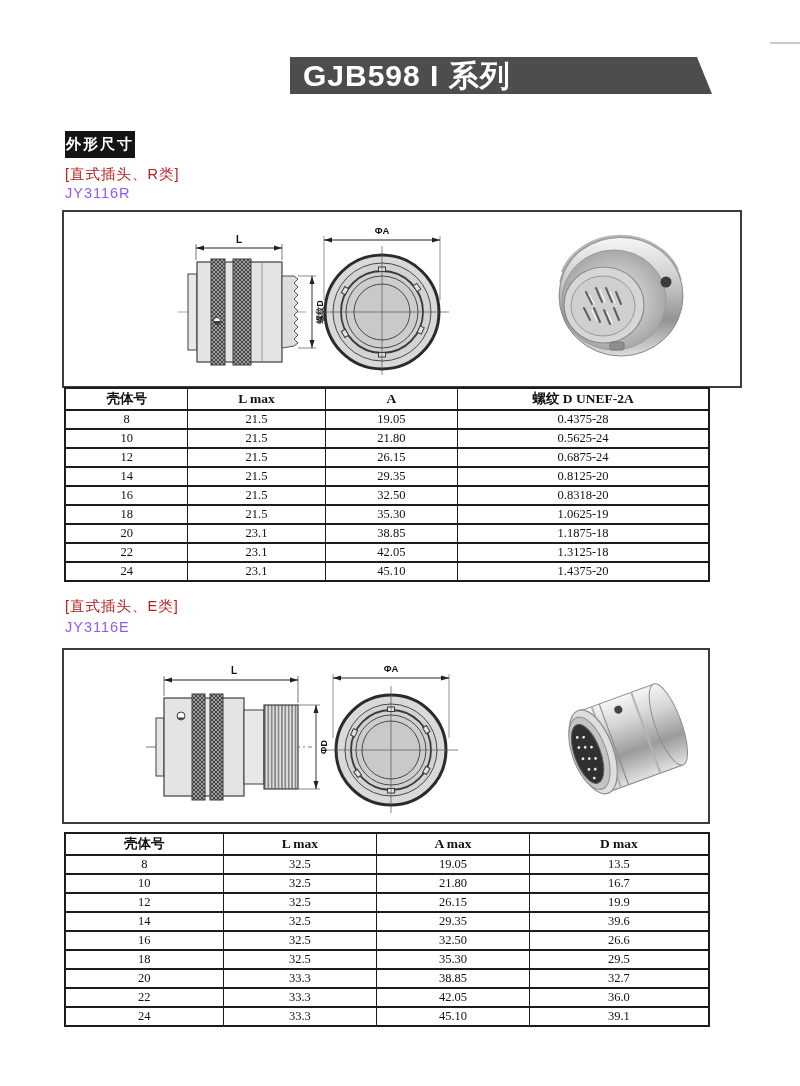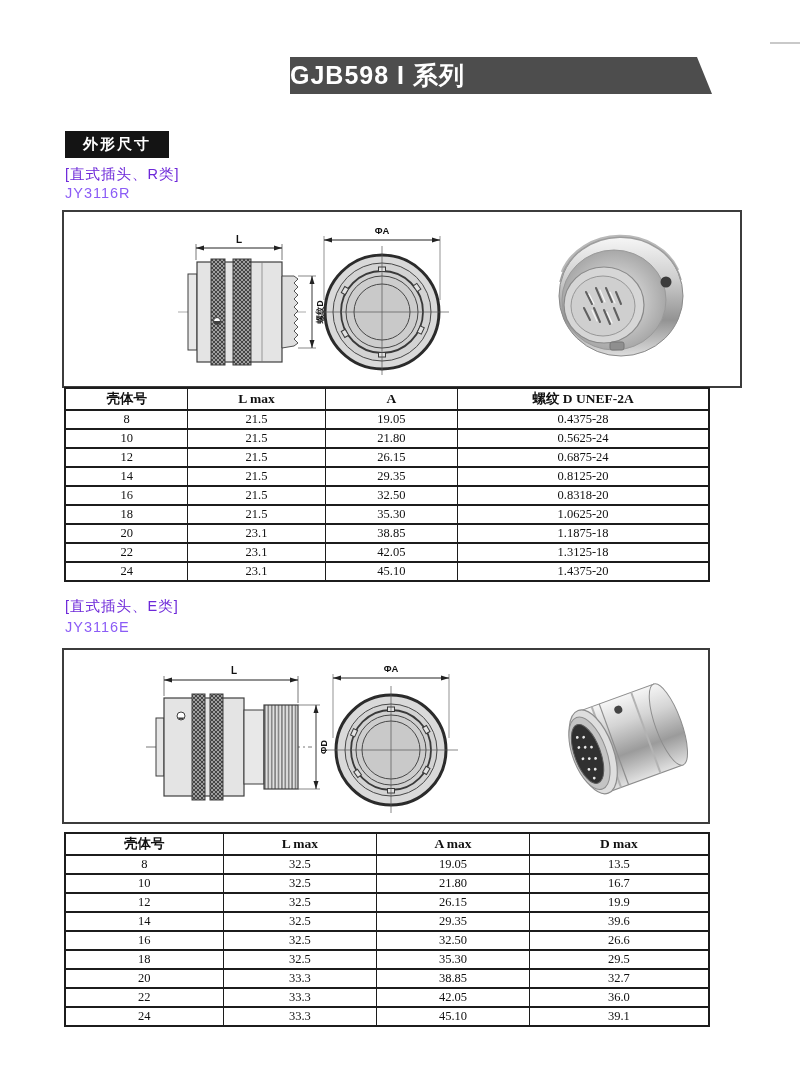--- a/index.html
+++ b/index.html
@@ -2,29 +2,29 @@
 <html><head>
 <meta charset="utf-8">
 <style>
   html,body{margin:0;padding:0;background:#e9e9e9;}
   .page{position:relative;width:800px;height:1086px;background:#ffffff;margin:0 auto;
         font-family:"Liberation Sans",sans-serif;color:#111;overflow:hidden;}
 
   
   .banner{position:absolute;left:290px;top:57px;width:422px;height:37px;background:#4d4d4d;
           clip-path:polygon(0 0,407px 0,422px 37px,0 37px);}
-  .banner-title{color:#ffffff;font-weight:bold;font-size:25px;line-height:37px;padding-left:0;
+  .banner-title{color:#ffffff;font-weight:bold;font-size:30px;line-height:37px;padding-left:13px;
                 letter-spacing:1px;font-family:"Liberation Sans",sans-serif;}
   .edge-line{position:absolute;left:770px;top:42px;width:30px;height:2px;background:#c9c9c9;}
 
   
   .section-label{position:absolute;left:65px;top:131px;background:#141414;color:#fff;
-                 font-size:15px;font-weight:bold;padding:4px 18px;letter-spacing:2px;}
-
-  .subtitle{position:absolute;left:65px;font-size:14.5px;color:#6d28d9;letter-spacing:1px;}
+                 font-size:15px;font-weight:bold;padding:4px 1px;letter-spacing:2px;}
+
+  .subtitle{position:absolute;left:65px;font-size:14.5px;color:#b91c1c;letter-spacing:1px;}
   .model{position:absolute;left:65px;font-size:14.5px;color:#8b5cf6;letter-spacing:1px;}
   .sub-r{top:165px}.model-r{top:185px}
   .sub-e{top:597px}.model-e{top:619px}
 
   
   .fig-box{position:absolute;background:#fff;border:2px solid #3c3c3c;}
   .fig-r{left:62px;top:210px;width:676px;height:174px;}
   .fig-e{left:62px;top:648px;width:644px;height:172px;}
   .fig-box svg{position:absolute;}
 
@@ -200,21 +200,21 @@
         <tr>
           <td>16</td>
           <td>21.5</td>
           <td>32.50</td>
           <td>0.8318-20</td>
         </tr>
         <tr>
           <td>18</td>
           <td>21.5</td>
           <td>35.30</td>
-          <td>1.0625-20</td>
+          <td>1.0625-19</td>
         </tr>
         <tr>
           <td>20</td>
           <td>23.1</td>
           <td>38.85</td>
           <td>1.1875-18</td>
         </tr>
         <tr>
           <td>22</td>
           <td>23.1</td>

